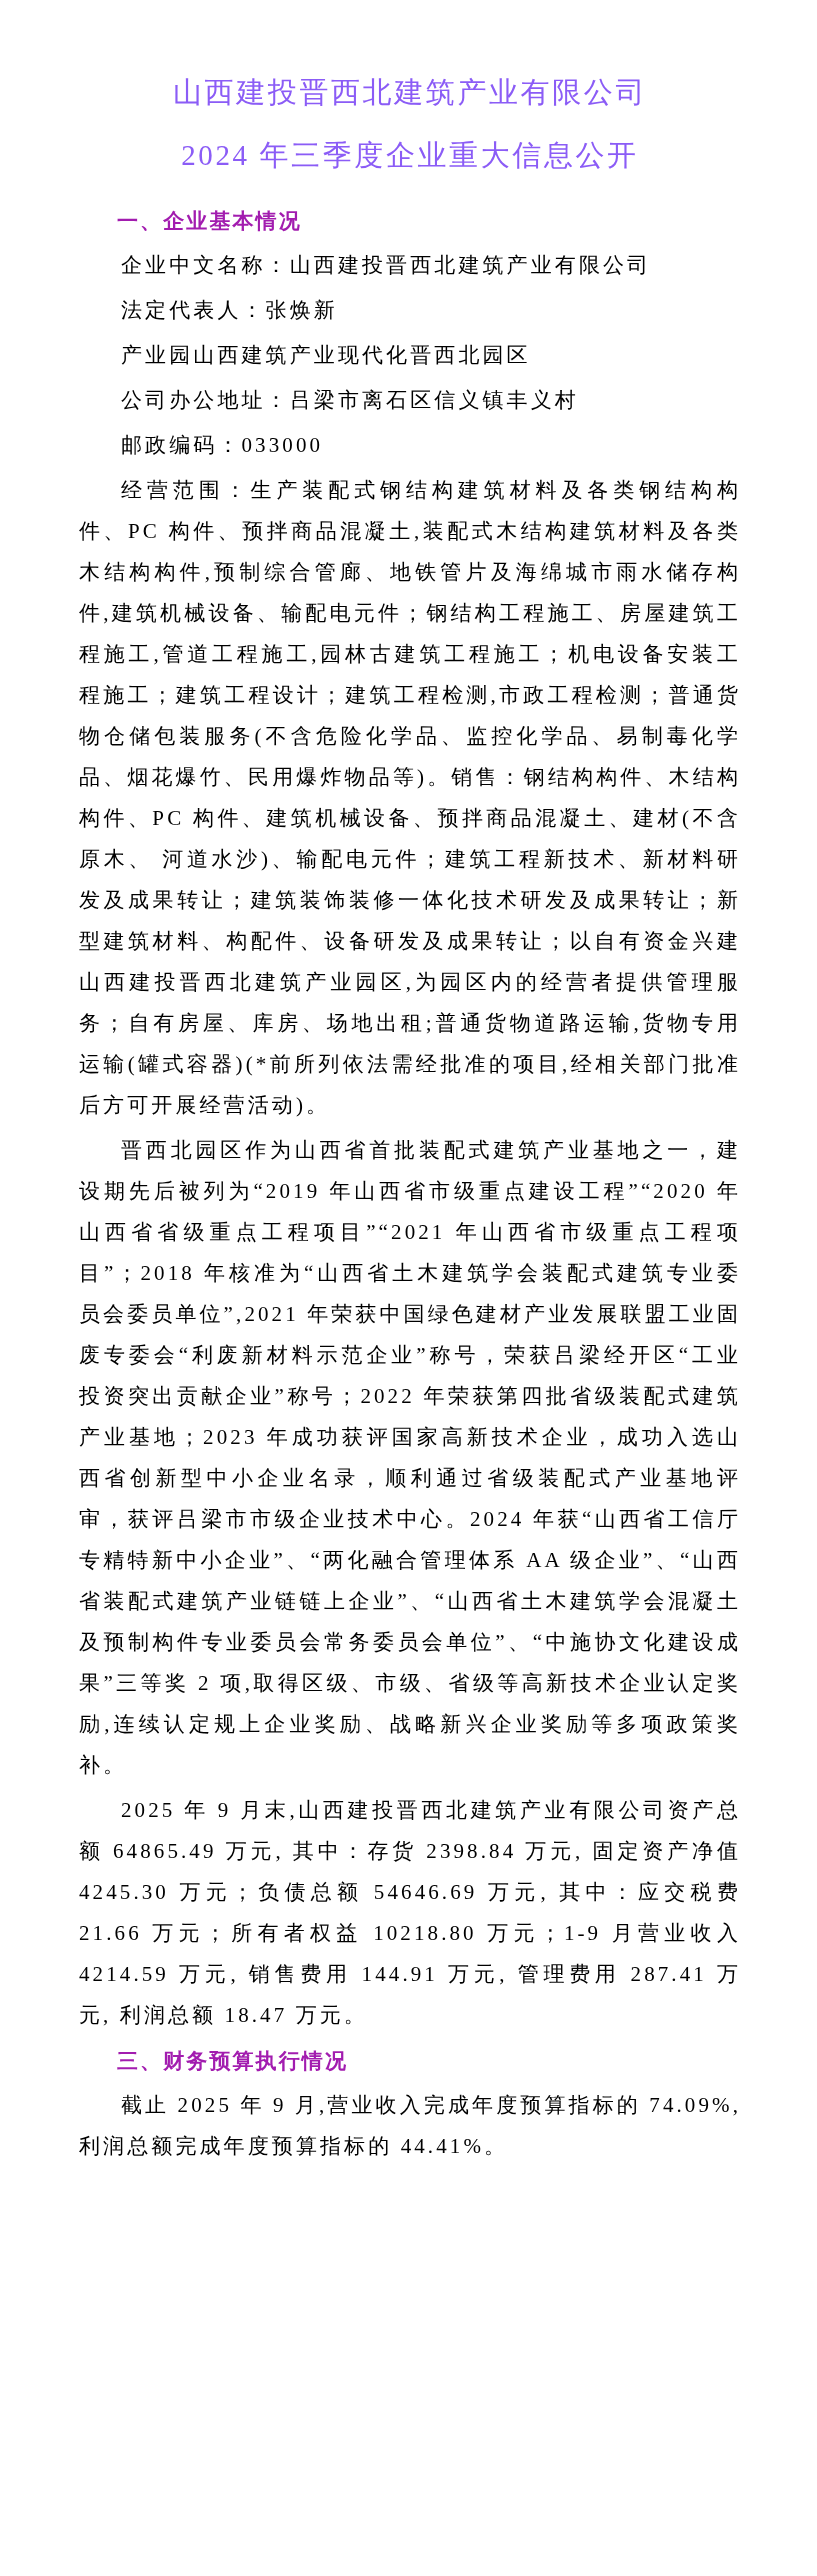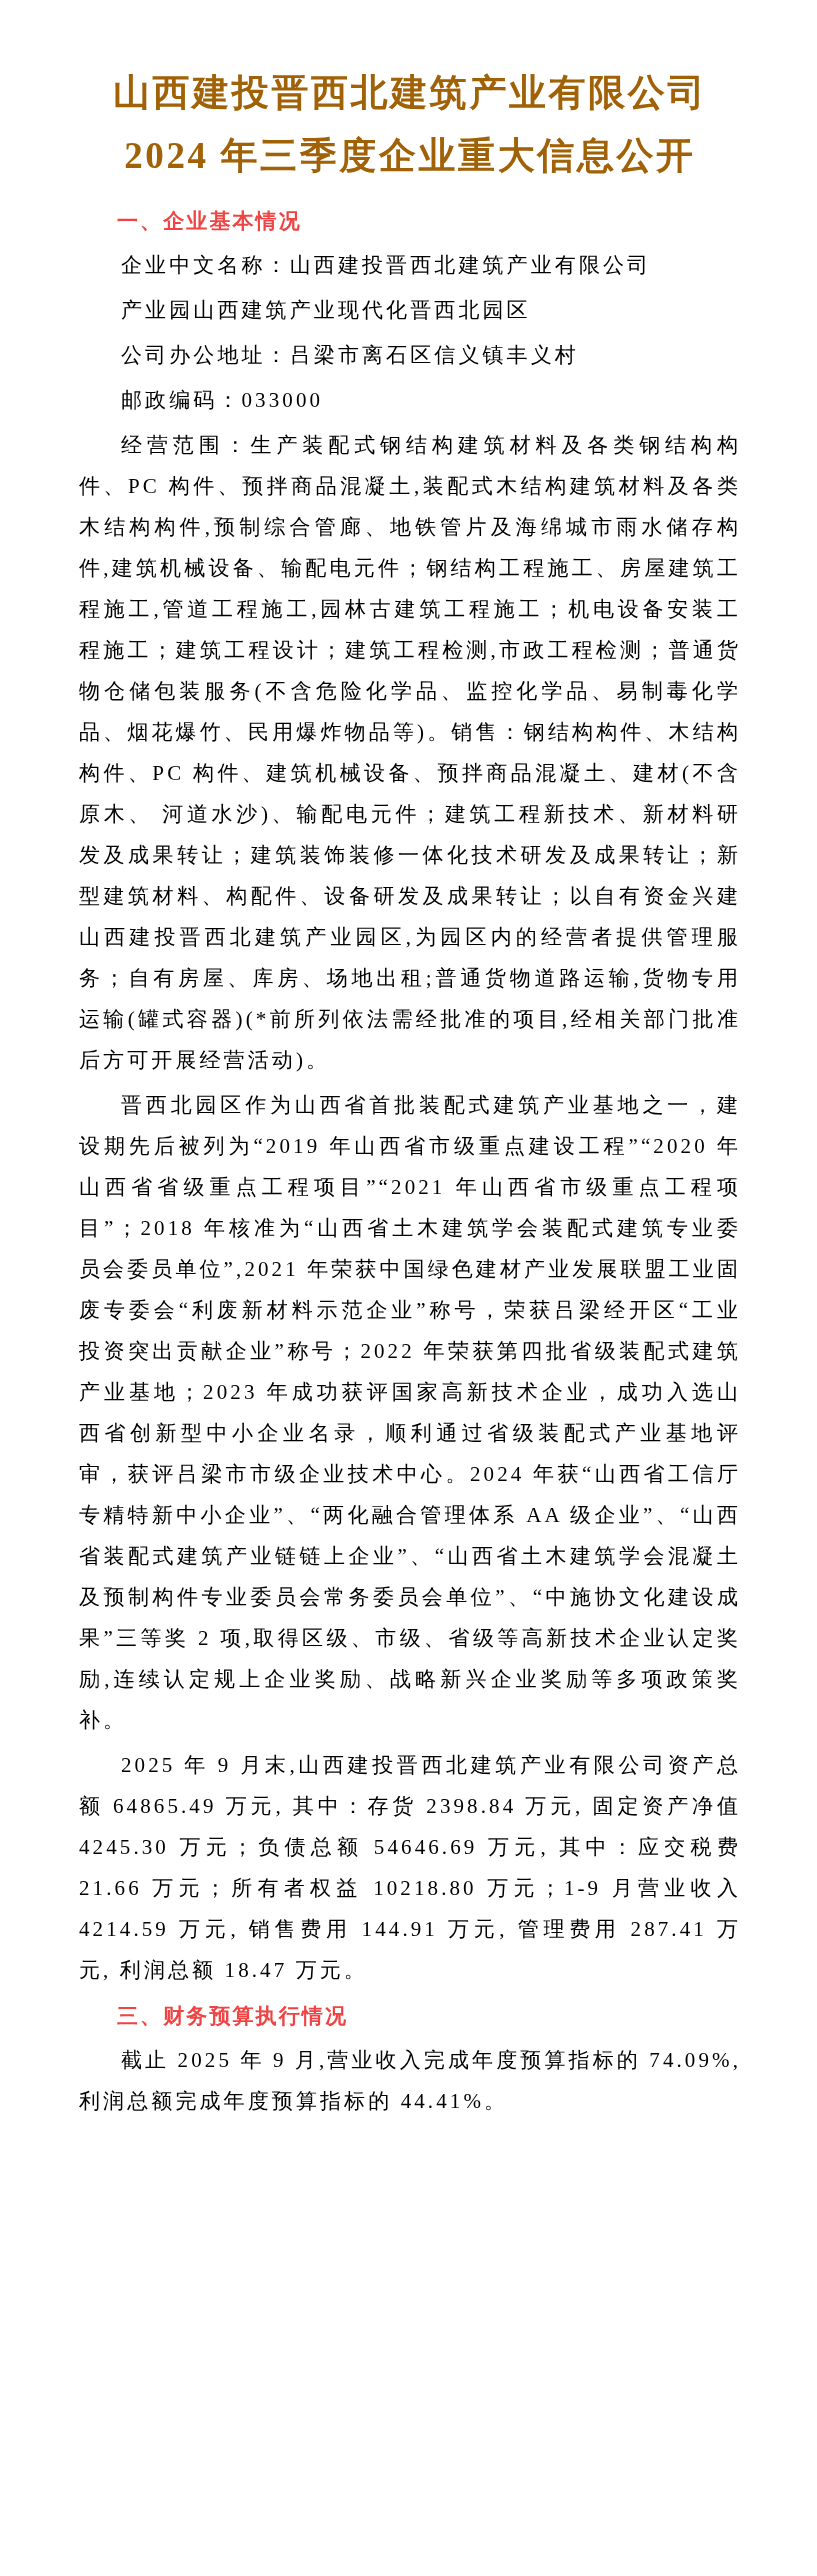--- a/index.html
+++ b/index.html
@@ -18,62 +18,63 @@
     overflow: hidden;
     color: #000000;
     font-family: "Liberation Serif", serif;
   }
   .title-block {
     text-align: center;
     margin: 0 0 13.4px 0;
   }
   .doc-title {
     margin: 0;
-    font-size: 37px;
+    font-size: 29px;
     line-height: 63px;
-    font-weight: 700;
+    font-weight: 400;
     letter-spacing: 2.6px;
-    color: #a16207;
+    color: #8b5cf6;
     font-family: "Liberation Serif", serif;
   }
   .doc-body {
     font-size: 21px;
     line-height: 41px;
     letter-spacing: 3.1px;
     text-align: justify;
     color: #000000;
   }
   .sec-heading {
     margin: 0;
     padding: 0;
     font-size: 21px;
     line-height: 41px;
     font-weight: 700;
     letter-spacing: 2.1px;
     text-indent: 2em;
     font-family: "Liberation Sans", sans-serif;
-    color: #ef4444;
+    color: #a21caf;
   }
   .body-para {
     margin: 4px;
     padding: 0;
     text-indent: 2em;
   }
 </style>
 </head>
 <body>
 
 <div class="page">
   <div class="title-block">
     <h1 class="doc-title">山西建投晋西北建筑产业有限公司</h1>
     <h1 class="doc-title">2024 年三季度企业重大信息公开</h1>
   </div>
   <div class="doc-body" id="doc-sections">
       <h2 class="sec-heading">一、企业基本情况</h2>
       <p class="body-para">企业中文名称：山西建投晋西北建筑产业有限公司</p>
+      <p class="body-para">法定代表人：张焕新</p>
       <p class="body-para">产业园山西建筑产业现代化晋西北园区</p>
       <p class="body-para">公司办公地址：吕梁市离石区信义镇丰义村</p>
       <p class="body-para">邮政编码：033000</p>
       <p class="body-para">经营范围：生产装配式钢结构建筑材料及各类钢结构构件、PC 构件、预拌商品混凝土,装配式木结构建筑材料及各类木结构构件,预制综合管廊、地铁管片及海绵城市雨水储存构件,建筑机械设备、输配电元件；钢结构工程施工、房屋建筑工程施工,管道工程施工,园林古建筑工程施工；机电设备安装工程施工；建筑工程设计；建筑工程检测,市政工程检测；普通货物仓储包装服务(不含危险化学品、监控化学品、易制毒化学品、烟花爆竹、民用爆炸物品等)。销售：钢结构构件、木结构构件、PC 构件、建筑机械设备、预拌商品混凝土、建材(不含原木、 河道水沙)、输配电元件；建筑工程新技术、新材料研发及成果转让；建筑装饰装修一体化技术研发及成果转让；新型建筑材料、构配件、设备研发及成果转让；以自有资金兴建山西建投晋西北建筑产业园区,为园区内的经营者提供管理服务；自有房屋、库房、场地出租;普通货物道路运输,货物专用运输(罐式容器)(*前所列依法需经批准的项目,经相关部门批准后方可开展经营活动)。</p>
       <p class="body-para">晋西北园区作为山西省首批装配式建筑产业基地之一，建设期先后被列为“2019 年山西省市级重点建设工程”“2020 年山西省省级重点工程项目”“2021 年山西省市级重点工程项目”；2018 年核准为“山西省土木建筑学会装配式建筑专业委员会委员单位”,2021 年荣获中国绿色建材产业发展联盟工业固废专委会“利废新材料示范企业”称号，荣获吕梁经开区“工业投资突出贡献企业”称号；2022 年荣获第四批省级装配式建筑产业基地；2023 年成功获评国家高新技术企业，成功入选山西省创新型中小企业名录，顺利通过省级装配式产业基地评审，获评吕梁市市级企业技术中心。2024 年获“山西省工信厅专精特新中小企业”、“两化融合管理体系 AA 级企业”、“山西省装配式建筑产业链链上企业”、“山西省土木建筑学会混凝土及预制构件专业委员会常务委员会单位”、“中施协文化建设成果”三等奖 2 项,取得区级、市级、省级等高新技术企业认定奖励,连续认定规上企业奖励、战略新兴企业奖励等多项政策奖补。</p>
       <p class="body-para">2025 年 9 月末,山西建投晋西北建筑产业有限公司资产总额 64865.49 万元, 其中：存货 2398.84 万元, 固定资产净值 4245.30 万元；负债总额 54646.69 万元, 其中：应交税费 21.66 万元；所有者权益 10218.80 万元；1-9 月营业收入 4214.59 万元, 销售费用 144.91 万元, 管理费用 287.41 万元, 利润总额 18.47 万元。</p>
       <h2 class="sec-heading">三、财务预算执行情况</h2>
       <p class="body-para">截止 2025 年 9 月,营业收入完成年度预算指标的 74.09%,利润总额完成年度预算指标的 44.41%。</p>
     </div>
 </div>

